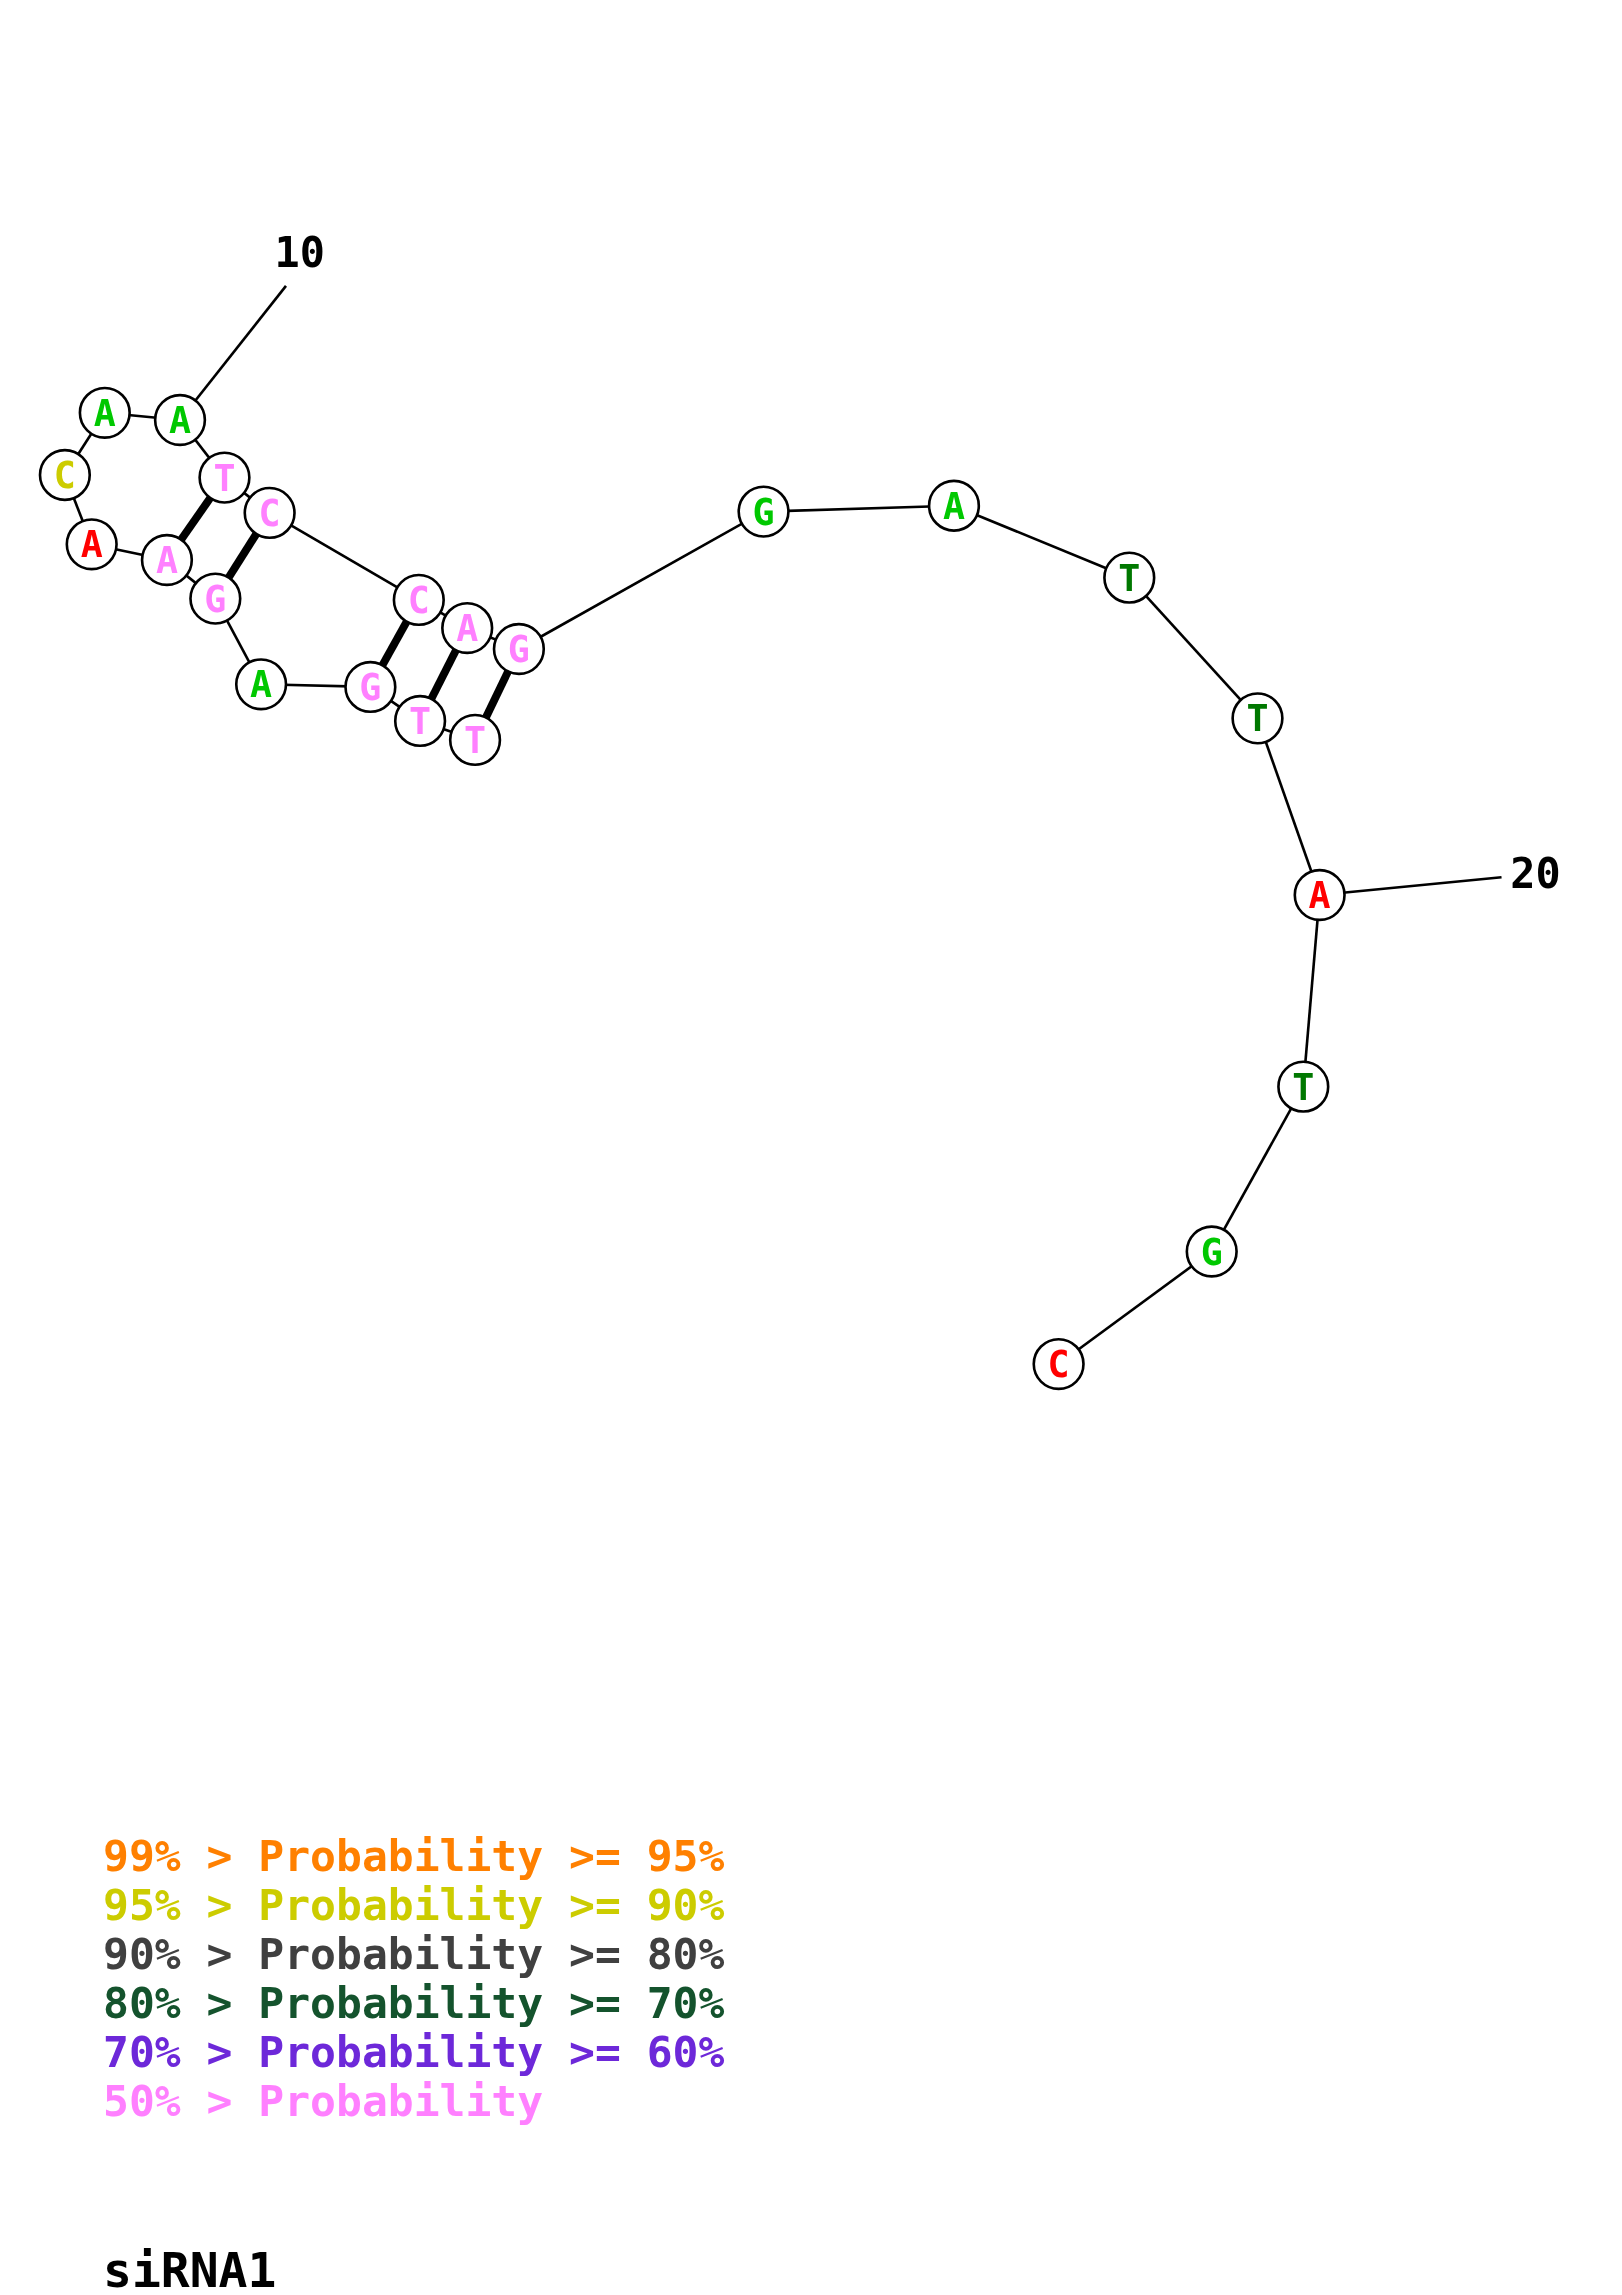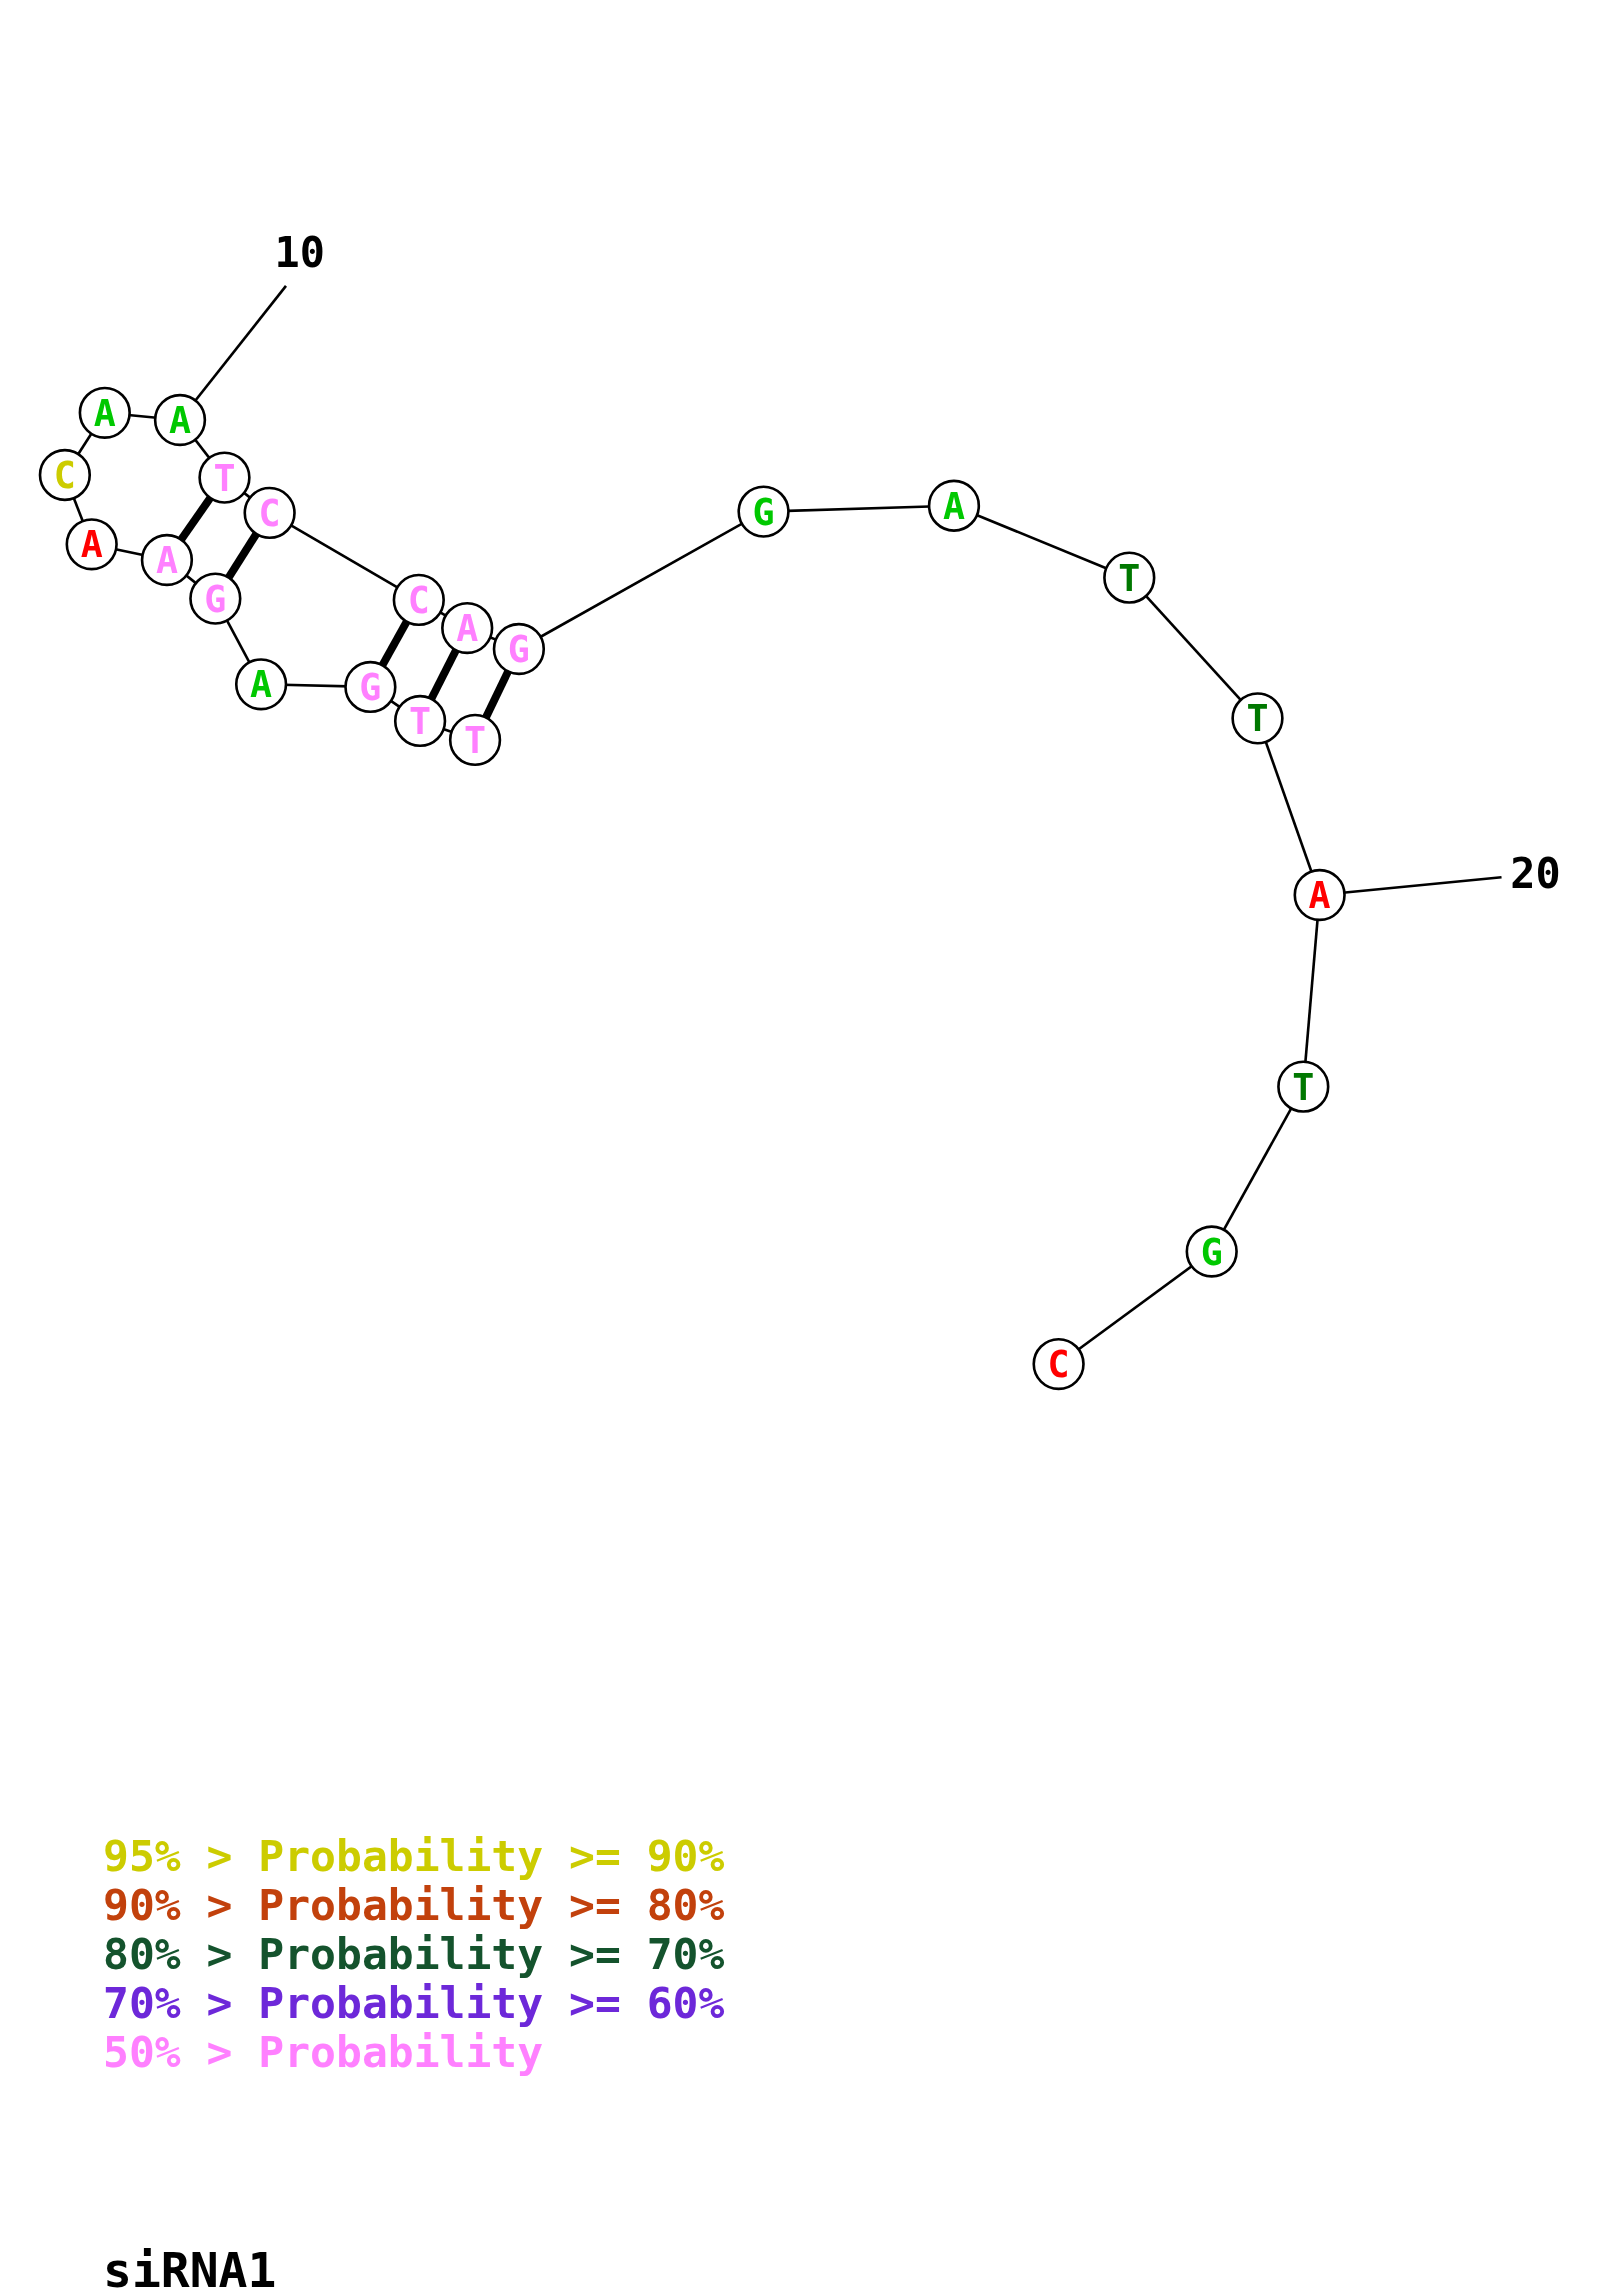--- a/index.html
+++ b/index.html
@@ -137,21 +137,22 @@
       <circle cx="1852" cy="1913" r="38" fill="#ffffff" stroke="#000000" stroke-width="4"></circle>
       <text x="1852" y="1933" fill="#00c800" class="nt">G</text>
       <circle cx="1618" cy="2085" r="38" fill="#ffffff" stroke="#000000" stroke-width="4"></circle>
       <text x="1618" y="2105" fill="#ff0000" class="nt">C</text>
       <text x="458" y="408" class="numlabel">10</text>
       <text x="2347" y="1357" class="numlabel">20</text>
     </svg>
 </div>
 
 <div class="legend">
+    <div class="legend-line" style="color: rgb(255, 128, 0);">99% &gt; Probability &gt;= 95%</div>
     <div class="legend-line" style="color: rgb(204, 204, 0);">95% &gt; Probability &gt;= 90%</div>
-    <div class="legend-line" style="color: #c2410c;">90% &gt; Probability &gt;= 80%</div>
+    <div class="legend-line" style="color: #404040;">90% &gt; Probability &gt;= 80%</div>
     <div class="legend-line" style="color: #14532d;">80% &gt; Probability &gt;= 70%</div>
     <div class="legend-line" style="color: #6d28d9;">70% &gt; Probability &gt;= 60%</div>
     <div class="legend-line" style="color: rgb(255, 128, 255);">50% &gt; Probability</div>
   </div>
 
 <div class="plot-title">siRNA1</div>
 
 
 </body></html>

